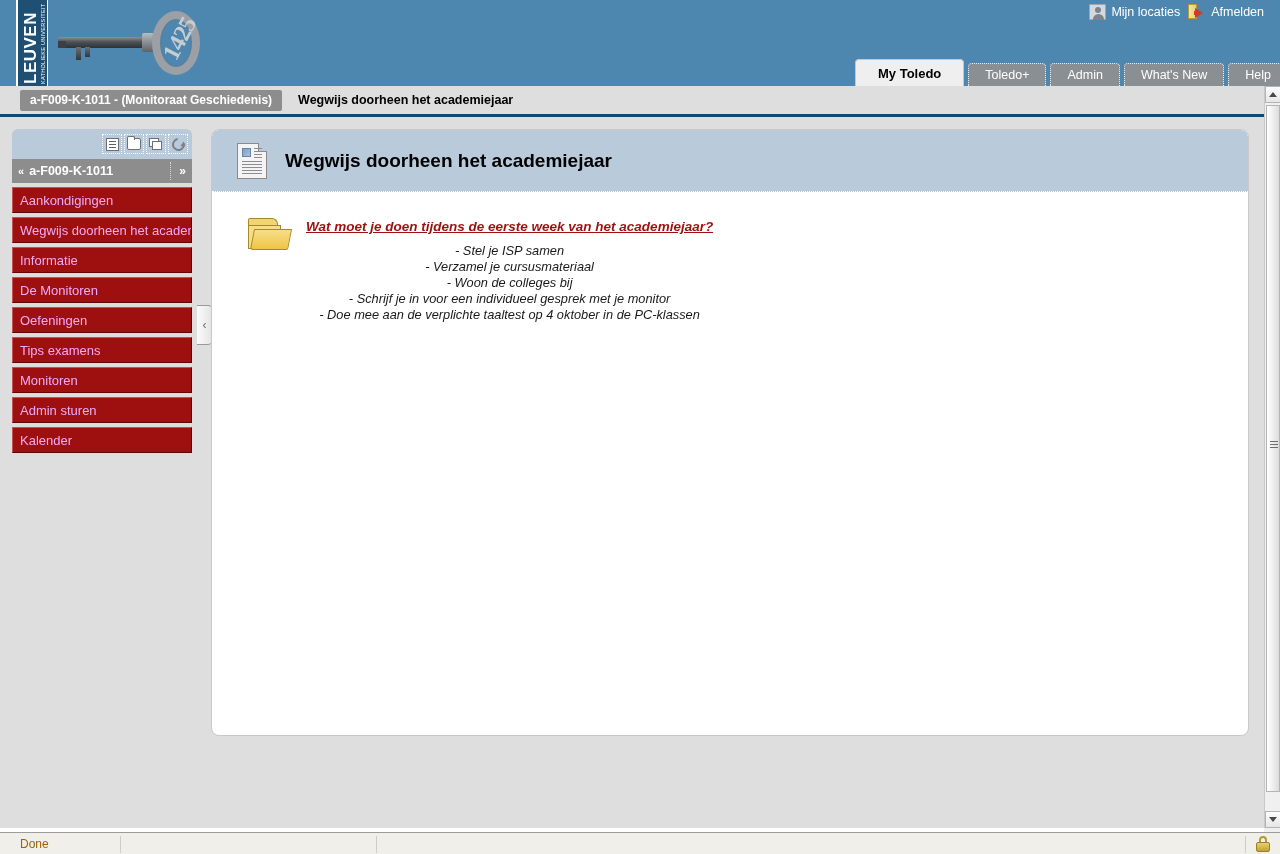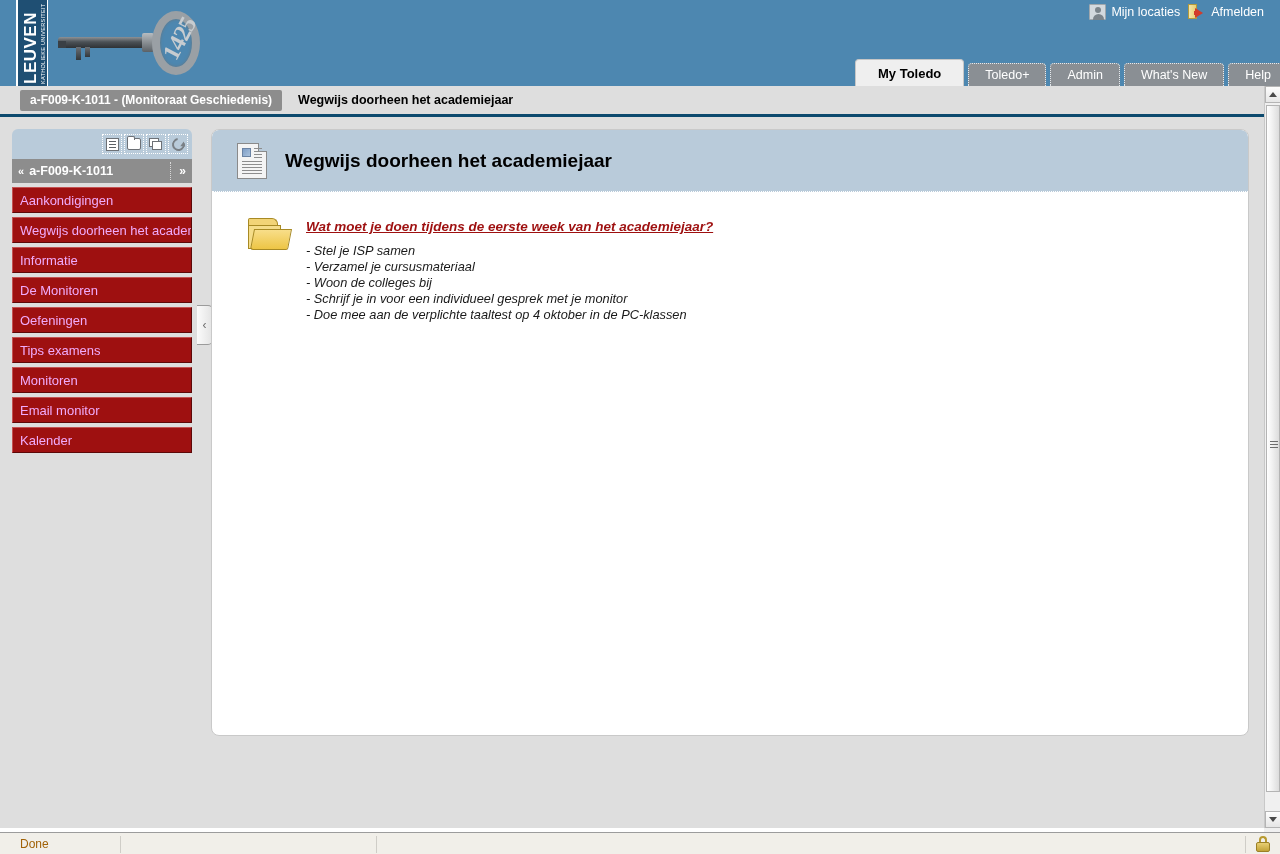--- a/index.html
+++ b/index.html
@@ -450,20 +450,21 @@
     text-decoration: underline;
     display: inline-block;
     margin-bottom: 9px;
     cursor: default;
   }
   .item-lines { }
   .item-line {
     font-size: 12.8px;
     color: #1a1a1a;
     line-height: 16px;
+    text-align: center;
   }
 
   
   .page-scroll {
     position: absolute; top: 86px; right: 0;
     width: 16px; height: 742px;
     background: #f0f0f0;
     border-left: 1px solid #c8c8c8;
   }
   .ps-arrow {
@@ -665,21 +666,21 @@
         <div class="menu-btn">
             <span>Oefeningen</span>
           </div>
         <div class="menu-btn">
             <span>Tips examens</span>
           </div>
         <div class="menu-btn">
             <span>Monitoren</span>
           </div>
         <div class="menu-btn">
-            <span>Email monitor</span>
+            <span>Admin sturen</span>
           </div>
         <div class="menu-btn">
             <span>Kalender</span>
           </div>
       </div>
     </div>
 
     <div class="sidebar-collapse">
       <span>‹</span>
     </div>

